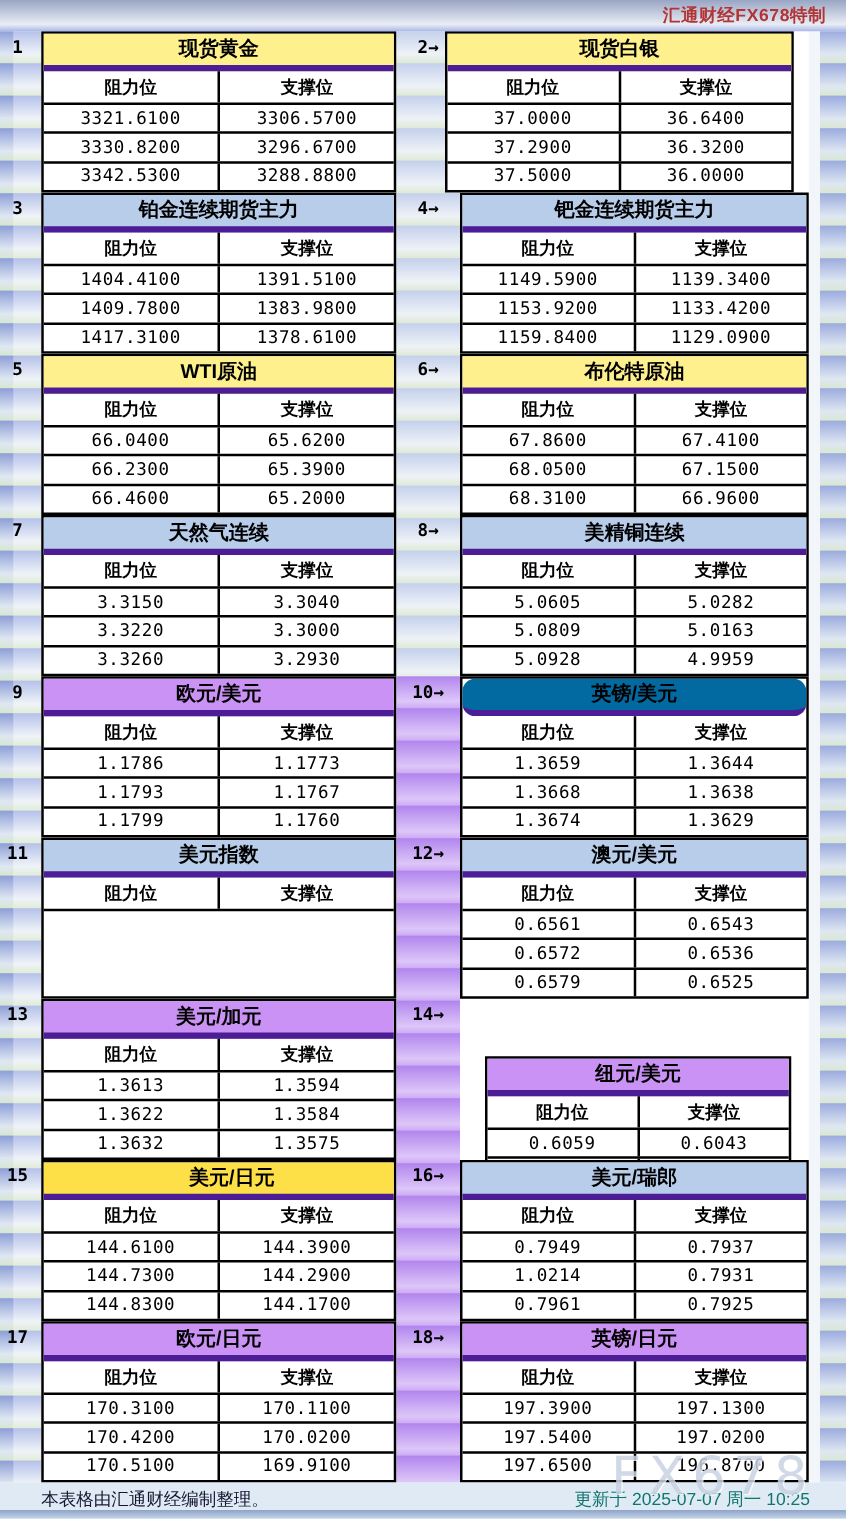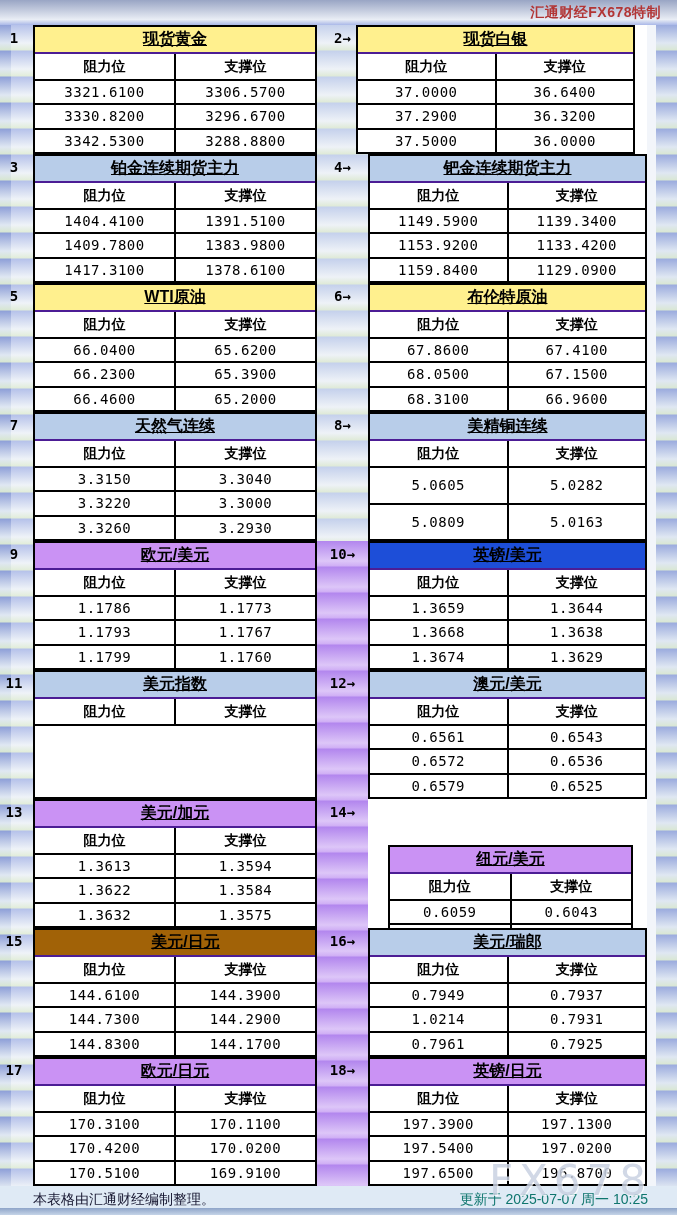--- a/index.html
+++ b/index.html
@@ -30,23 +30,23 @@
     background:repeating-linear-gradient(180deg,#b286ee 0px,#ddc6f8 20px,#cfaef5 25px,#b286ee 26px);}
   .strip-right-pale{left:647px;width:9px;background:#f2f5fa;}
   .strip-outer-right{left:656px;width:21px;
     background:repeating-linear-gradient(180deg,#9cacde 0px,#dfe7f2 18px,#d9e7d4 25px,#9cacde 26px);}
   
   .sec{
     position:absolute;height:129px;border:2px solid #000;background:#fff;
     display:flex;flex-direction:column;box-sizing:border-box;z-index:1;
   }
   .sec-header{
-    height:25px;flex:0 0 25px;border-bottom:2px solid #4c1d95;
+    height:25px;flex:0 0 25px;border-bottom:5px solid #4c1d95;
     display:flex;align-items:center;justify-content:center;
-    font-size:16px;font-weight:bold;color:#000;text-decoration:underline;
+    font-size:16px;font-weight:bold;color:#000;
   }
   .sec-sub{height:25px;flex:0 0 25px;display:flex;border-bottom:2px solid #000;}
   .sec-rows{flex:1;display:flex;flex-direction:column;}
   .sec-row{flex:1;display:flex;border-bottom:2px solid #000;}
   .sec-row:last-child{border-bottom:none;}
   .cell{flex:1;display:flex;align-items:center;justify-content:center;overflow:hidden;}
   .cell.first{border-right:2px solid #000;}
   .sub-cell{font-size:14px;font-weight:bold;color:#000;}
   .val-cell{
     font-family:"DejaVu Sans Mono","Liberation Mono",monospace;
@@ -279,20 +279,24 @@
     </div>
     <div class="sec-rows">
       <div class="sec-row">
         <div class="cell first val-cell">5.0605</div>
         <div class="cell val-cell">5.0282</div>
       </div>
       <div class="sec-row">
         <div class="cell first val-cell">5.0809</div>
         <div class="cell val-cell">5.0163</div>
       </div>
+      <div class="sec-row">
+        <div class="cell first val-cell">5.0928</div>
+        <div class="cell val-cell">4.9959</div>
+      </div>
     </div>
   </div>
     <div class="gut-label" style="top: 412px;">
       <span>8</span>
       <span>→</span>
     </div>
     <div class="sec" style="top: 541px; left: 33px; width: 284px;">
     <div class="sec-header" style="background: rgb(202, 146, 244);">欧元/美元</div>
     <div class="sec-sub">
       <div class="cell first sub-cell">阻力位</div>
@@ -310,21 +314,21 @@
       <div class="sec-row">
         <div class="cell first val-cell">1.1799</div>
         <div class="cell val-cell">1.1760</div>
       </div>
     </div>
   </div>
     <div class="num-label" style="top: 541px;">
       <span>9</span>
     </div>
     <div class="sec" style="top: 541px; left: 368px; width: 279px;">
-    <div class="sec-header" style="background: #1d4ed8;">英镑/美元</div>
+    <div class="sec-header" style="background: #0369a1; border-radius: 10px;">英镑/美元</div>
     <div class="sec-sub">
       <div class="cell first sub-cell">阻力位</div>
       <div class="cell sub-cell">支撑位</div>
     </div>
     <div class="sec-rows">
       <div class="sec-row">
         <div class="cell first val-cell">1.3659</div>
         <div class="cell val-cell">1.3644</div>
       </div>
       <div class="sec-row">
@@ -419,21 +423,21 @@
         <div class="cell first val-cell">0.6075</div>
         <div class="cell val-cell">0.6027</div>
       </div>
     </div>
   </div>
     <div class="gut-label" style="top: 799px;">
       <span>14</span>
       <span>→</span>
     </div>
     <div class="sec" style="top: 928px; left: 33px; width: 284px;">
-    <div class="sec-header" style="background: #a16207; padding-left: 21px;">美元/日元</div>
+    <div class="sec-header" style="background: #fde047; padding-left: 21px;">美元/日元</div>
     <div class="sec-sub">
       <div class="cell first sub-cell">阻力位</div>
       <div class="cell sub-cell">支撑位</div>
     </div>
     <div class="sec-rows">
       <div class="sec-row">
         <div class="cell first val-cell">144.6100</div>
         <div class="cell val-cell">144.3900</div>
       </div>
       <div class="sec-row">

